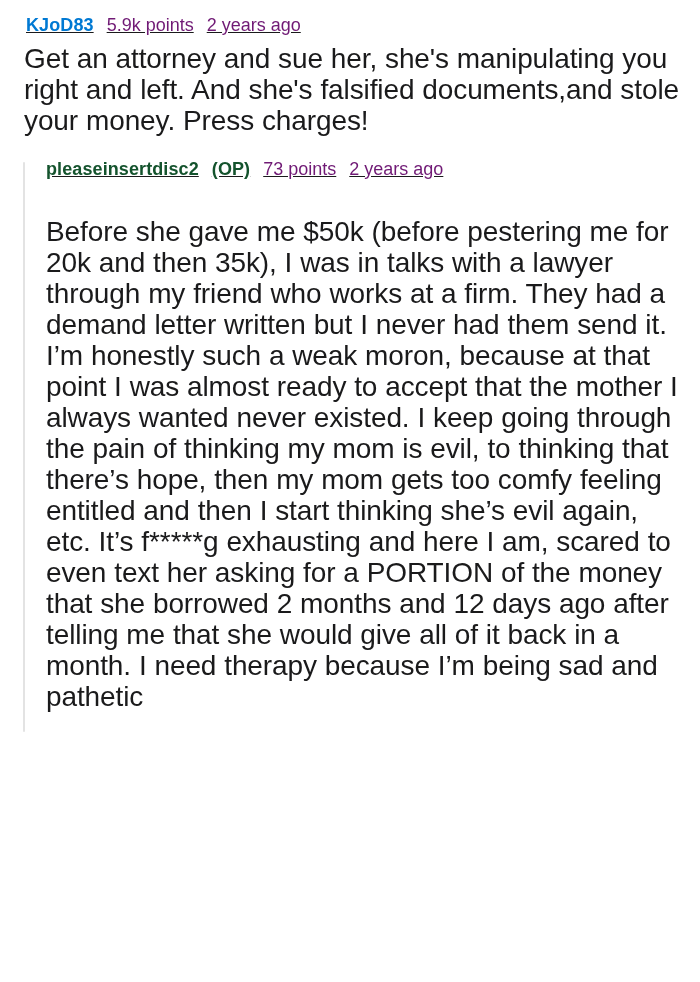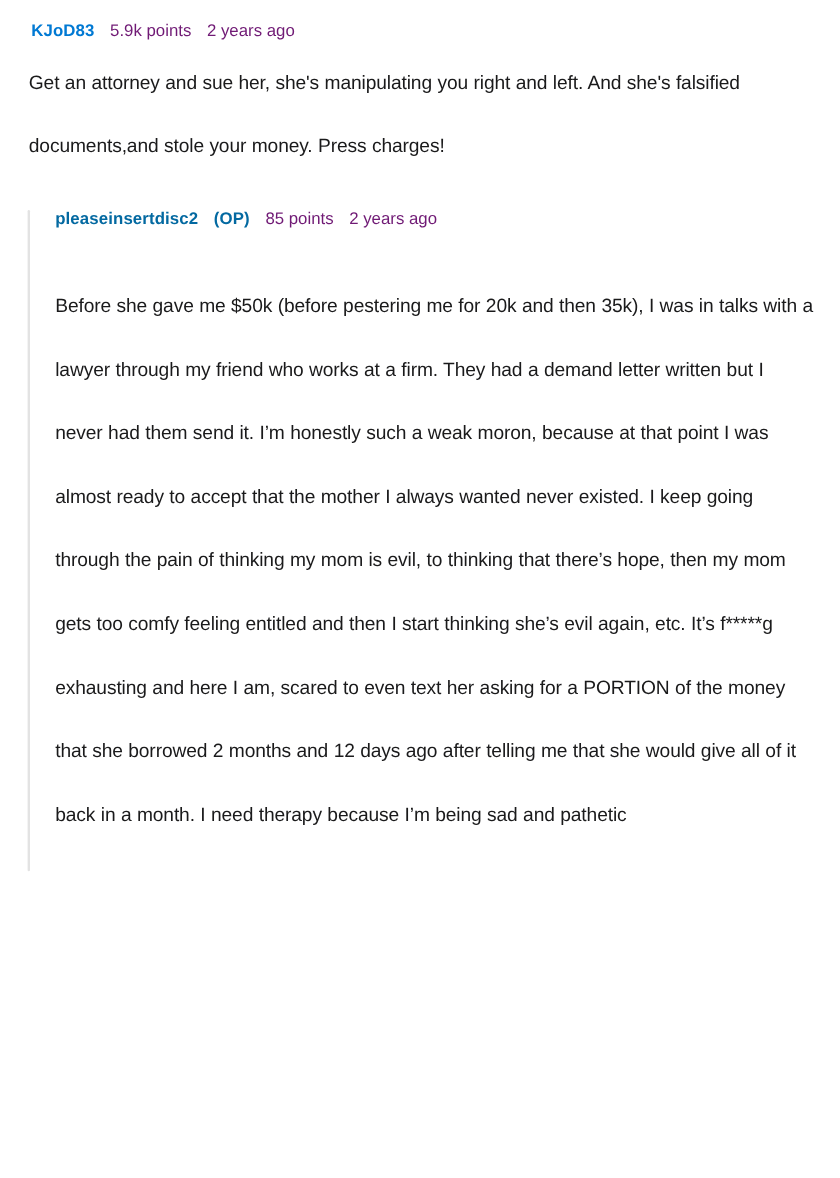--- a/index.html
+++ b/index.html
@@ -20,40 +20,41 @@
     width: 700px;
   }
   .comment {
     position: relative;
     box-sizing: border-box;
   }
   .comment-meta {
     display: flex;
     align-items: flex-end;
     gap: 13px;
-    font-size: 14px;
+    font-size: 18px;
     line-height: 18px;
     margin-bottom: 9px;
     white-space: nowrap;
+    text-decoration: underline;
   }
   .author {
     font-weight: bold;
     color: #0079d3;
     letter-spacing: 0.1px;
   }
   .author.op {
-    color: #0369a1;
+    color: #14532d;
   }
   .meta-dim {
     color: #701a75;
     font-weight: normal;
   }
   .comment-body {
-    font-size: 16px;
-    line-height: 53px;
+    font-size: 28px;
+    line-height: 31px;
     color: #1a1a1b;
     letter-spacing: -0.1px;
     word-spacing: 0.2px;
   }
   
   .comment-top {
     padding: 0 6px 0 10px;
   }
   .comment-top .comment-meta {
     padding-left: 2px;
@@ -94,19 +95,19 @@
       <span class="meta-dim">2 years ago</span>
     </div>
     <div class="comment-body">Get an attorney and sue her, she's manipulating you right and left. And she's falsified documents,and stole your money. Press charges!</div>
   </div>
 
   <div class="comment comment-reply">
     <div class="thread-line"></div>
     <div class="comment-meta">
       <span class="author op">pleaseinsertdisc2</span>
       <span class="author op">(OP)</span>
-      <span class="meta-dim">85 points</span>
+      <span class="meta-dim">73 points</span>
       <span class="meta-dim">2 years ago</span>
     </div>
     <div class="comment-body">Before she gave me $50k (before pestering me for 20k and then 35k), I was in talks with a lawyer through my friend who works at a firm. They had a demand letter written but I never had them send it. I’m honestly such a weak moron, because at that point I was almost ready to accept that the mother I always wanted never existed. I keep going through the pain of thinking my mom is evil, to thinking that there’s hope, then my mom gets too comfy feeling entitled and then I start thinking she’s evil again, etc. It’s f*****g exhausting and here I am, scared to even text her asking for a PORTION of the money that she borrowed 2 months and 12 days ago after telling me that she would give all of it back in a month. I need therapy because I’m being sad and pathetic</div>
   </div>
 
 </div>
 
 </body></html>

